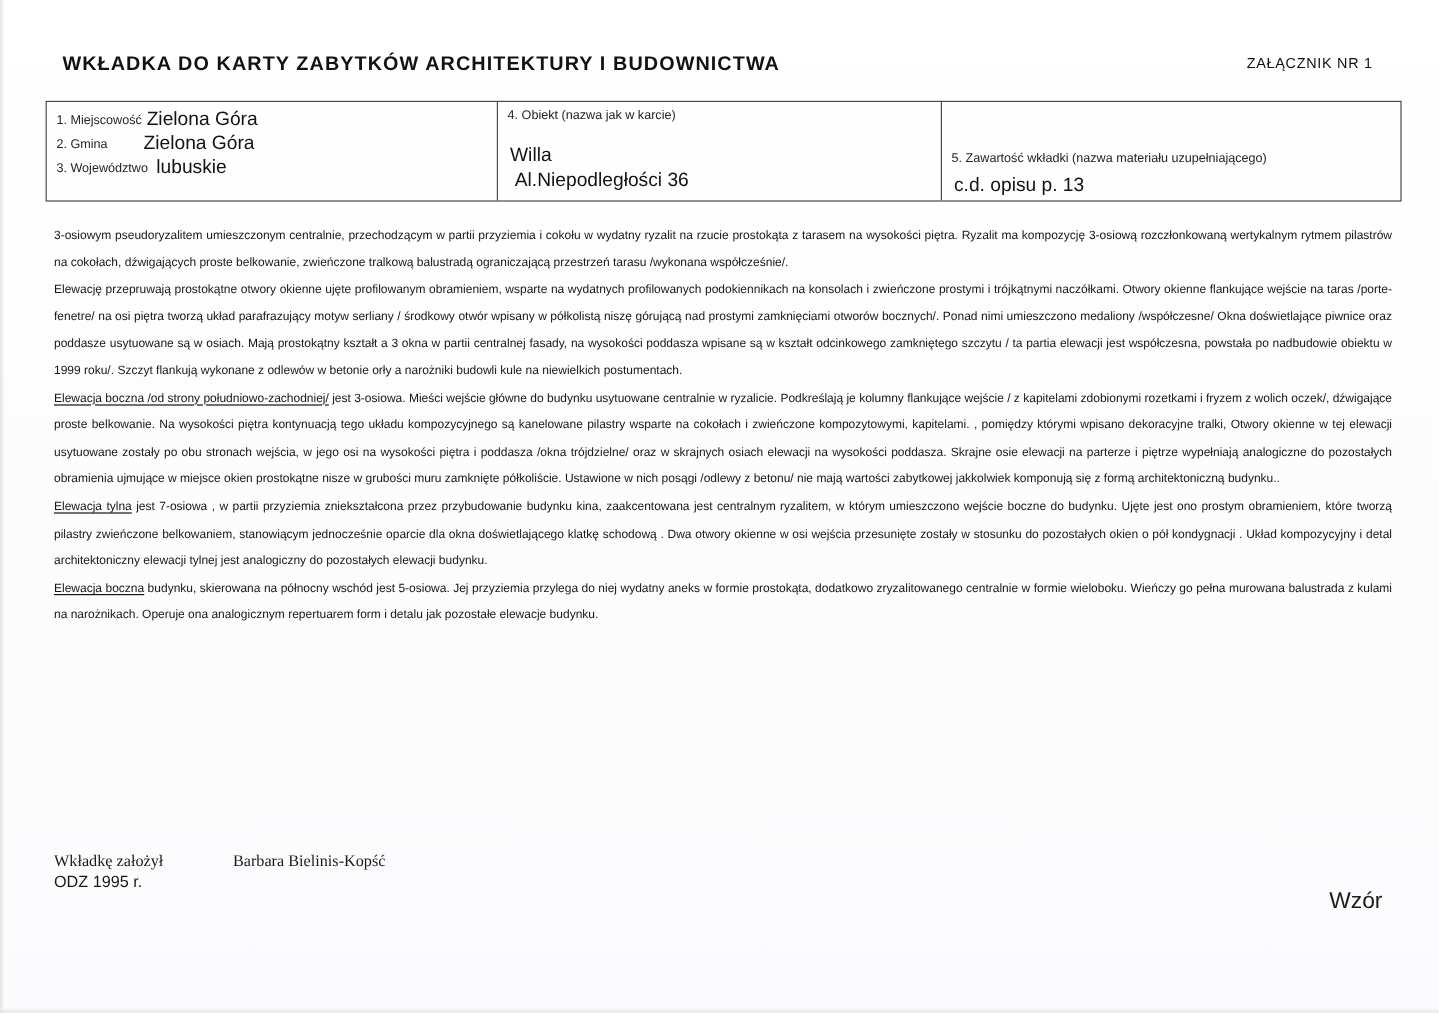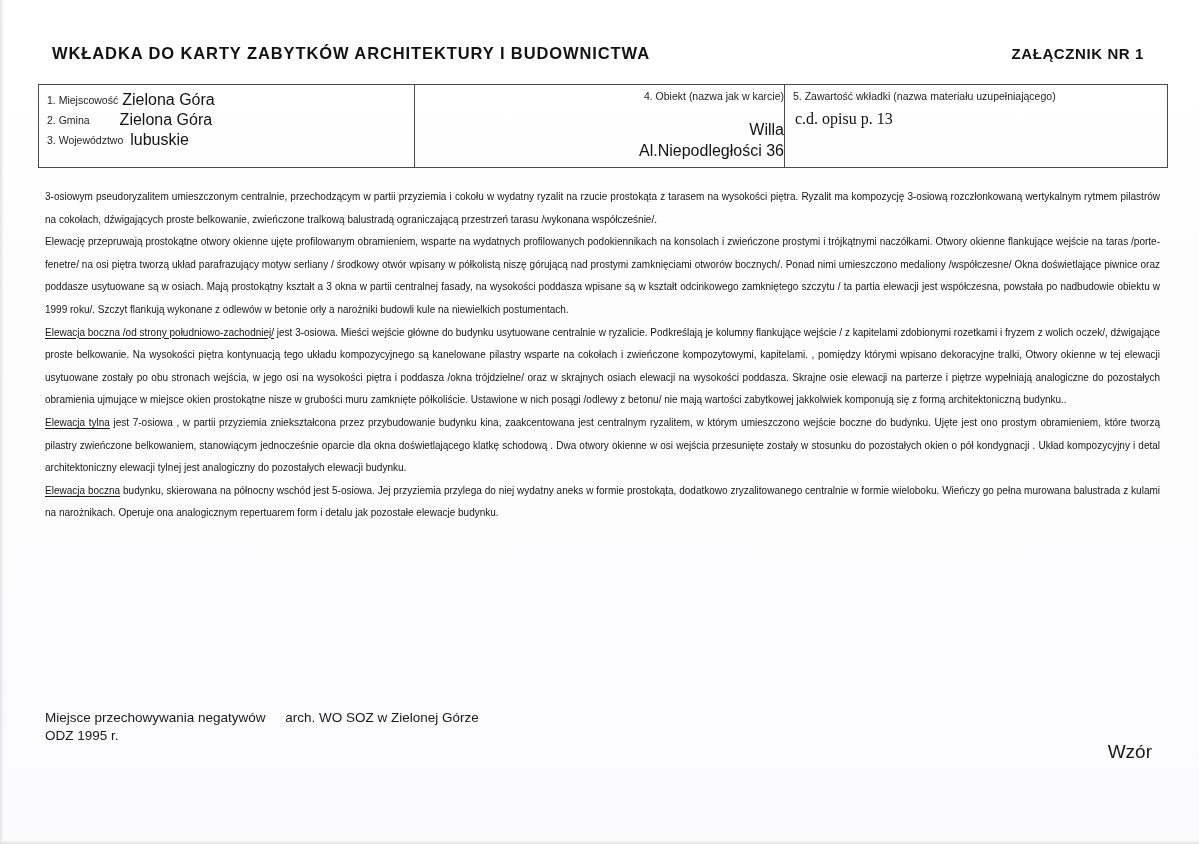--- a/index.html
+++ b/index.html
@@ -47,22 +47,22 @@
     justify-content: space-between;
   }
   .doc-title {
     font-size: 16.5px;
     font-weight: bold;
     letter-spacing: 0.9px;
     white-space: nowrap;
     color: #121212;
   }
   .doc-annex {
-    font-size: 15px;
-    font-weight: bold;
+    font-size: 12px;
+    font-weight: normal;
     letter-spacing: 0.6px;
     white-space: nowrap;
     color: #121212;
     padding-right: 8px;
   }
 
   
   .id-table {
     position: absolute;
     left: 38px;
@@ -73,22 +73,22 @@
     box-sizing: border-box;
     display: flex;
   }
   .id-cell {
     position: relative;
     box-sizing: border-box;
     height: 100%;
     padding: 5px 0 0 0;
   }
   .id-cell.c1 { width: 376px; border-right: 1.4px solid #4a4a4a; }
-  .id-cell.c2 { width: 370px; border-right: 1.4px solid #4a4a4a; text-align: right; }
-  .id-cell.c3 { width: 382px; }
+  .id-cell.c2 { width: 370px; border-right: 1.4px solid #4a4a4a; }
+  .id-cell.c3 { width: 382px; margin-top: 36px; }
 
   .cell-caption {
     font-size: 10.5px;
     color: #242424;
     padding-left: 8px;
     line-height: 13px;
     white-space: nowrap;
   }
   .cell-value {
     font-size: 16px;
@@ -111,21 +111,21 @@
     font-size: 16px;
     color: #131313;
     margin-left: 4px;
   }
   .id-row.r2 .val { margin-left: 30px; }
   .id-row.r3 .val { margin-left: 7px; }
   .cell-pad-l { padding-left: 10px; }
   .cell-pad-l2 { padding-left: 14px; }
   .mt4 { margin-top: 16px; }
   .mt7 { margin-top: 0; }
-  .mt5 { margin-top: 5px; font-family: Liberation Serif, serif; }
+  .mt5 { margin-top: 5px; }
 
   
   .body-text {
     position: absolute;
     left: 45px;
     top: 186px;
     width: 1115px;
     font-size: 10px;
     line-height: 22.6px;
     color: #161616;
@@ -215,22 +215,22 @@
 
   <div class="body-text">
     <p>3-osiowym pseudoryzalitem umieszczonym centralnie, przechodzącym w partii przyziemia i cokołu  w wydatny ryzalit na rzucie prostokąta z tarasem na wysokości piętra. Ryzalit ma kompozycję 3-osiową rozczłonkowaną wertykalnym rytmem pilastrów na cokołach, dźwigających proste belkowanie, zwieńczone  tralkową balustradą ograniczającą przestrzeń tarasu /wykonana współcześnie/.</p>
     <p>Elewację przepruwają prostokątne otwory okienne ujęte profilowanym obramieniem, wsparte na wydatnych profilowanych podokiennikach na konsolach i zwieńczone prostymi i trójkątnymi naczółkami. Otwory okienne flankujące wejście na taras /porte-fenetre/ na osi piętra tworzą układ parafrazujący motyw serliany / środkowy otwór wpisany w półkolistą niszę górującą nad prostymi zamknięciami otworów bocznych/. Ponad nimi umieszczono medaliony /współczesne/  Okna doświetlające piwnice oraz poddasze usytuowane są w osiach. Mają prostokątny kształt  a 3 okna w partii centralnej fasady, na wysokości poddasza wpisane są w kształt odcinkowego zamkniętego szczytu / ta partia elewacji jest współczesna, powstała po nadbudowie obiektu w 1999 roku/. Szczyt flankują wykonane z odlewów w betonie orły a narożniki budowli kule na niewielkich postumentach.</p>
     <p><span class="u">Elewacja boczna /od strony południowo-zachodniej/</span><span> jest 3-osiowa. Mieści wejście główne do budynku  usytuowane  centralnie w ryzalicie. Podkreślają je kolumny  flankujące wejście / z kapitelami zdobionymi rozetkami i fryzem z wolich oczek/, dźwigające proste belkowanie. Na wysokości piętra kontynuacją tego układu kompozycyjnego są kanelowane pilastry wsparte na cokołach i zwieńczone kompozytowymi, kapitelami.  , pomiędzy którymi wpisano dekoracyjne tralki, Otwory okienne w tej elewacji usytuowane zostały po obu stronach wejścia, w jego osi na wysokości piętra i poddasza  /okna trójdzielne/ oraz w skrajnych osiach elewacji na wysokości poddasza. Skrajne osie elewacji na parterze i piętrze wypełniają  analogiczne do pozostałych obramienia ujmujące w miejsce okien prostokątne nisze w grubości muru zamknięte półkoliście. Ustawione w nich posągi /odlewy z betonu/ nie mają wartości zabytkowej jakkolwiek komponują się z formą architektoniczną budynku..</span></p>
     <p><span class="u">Elewacja tylna</span><span> jest 7-osiowa , w partii przyziemia zniekształcona przez przybudowanie budynku kina, zaakcentowana jest centralnym ryzalitem, w którym umieszczono wejście boczne do budynku. Ujęte jest ono prostym obramieniem, które tworzą pilastry zwieńczone belkowaniem, stanowiącym jednocześnie oparcie dla okna doświetlającego klatkę schodową . Dwa otwory okienne w osi wejścia przesunięte zostały w stosunku do pozostałych okien o pół kondygnacji . Układ kompozycyjny i detal architektoniczny elewacji tylnej jest analogiczny do pozostałych elewacji budynku.</span></p>
     <p><span class="u">Elewacja boczna</span><span> budynku, skierowana na północny wschód  jest 5-osiowa. Jej przyziemia przylega do niej wydatny aneks w formie prostokąta, dodatkowo zryzalitowanego centralnie w formie wieloboku. Wieńczy go  pełna murowana balustrada z kulami na narożnikach. Operuje ona analogicznym repertuarem form i detalu jak pozostałe elewacje budynku.</span></p>
   </div>
 
   <div class="footer">
-    <div class="footer-line">
-      <span>Miejsce przechowywania negatywów</span>
-      <span class="sp"></span>
-      <span>arch. WO SOZ w Zielonej Górze</span>
+    <div class="footer-serif">
+      <span>Wkładkę założył</span>
+      <span class="gap"></span>
+      <span>Barbara Bielinis-Kopść</span>
     </div>
     <div class="footer-line">ODZ 1995 r.</div>
     <div class="footer-right">Wzór</div>
   </div>
 
 </div>
 
 </body></html>

